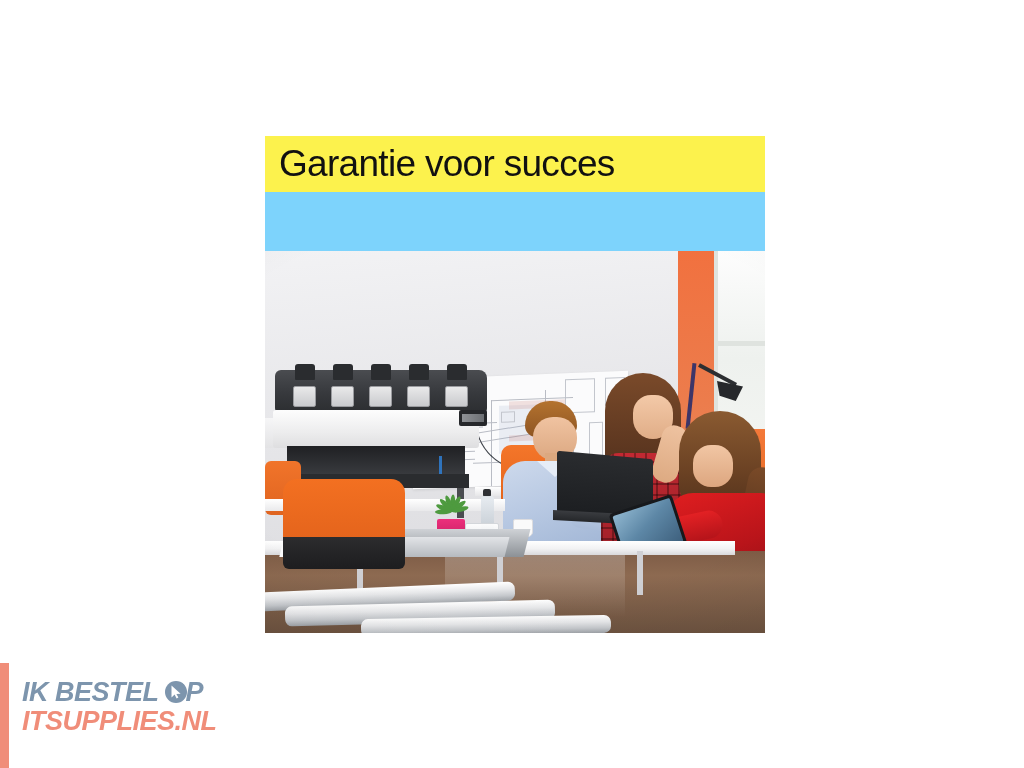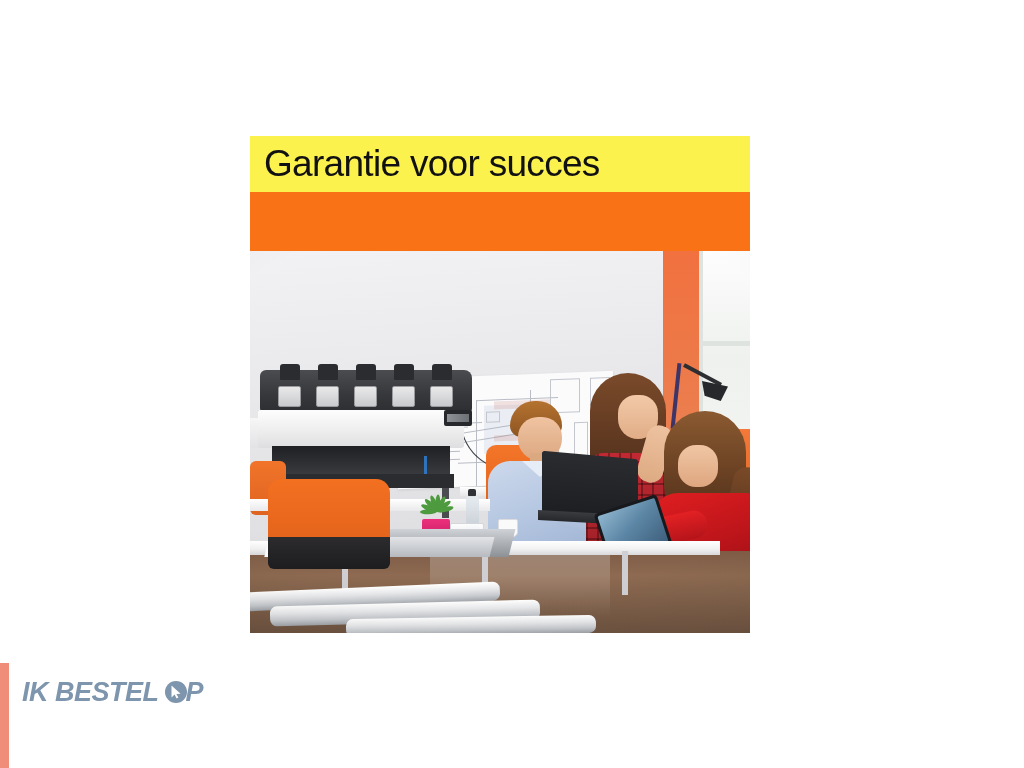--- a/index.html
+++ b/index.html
@@ -13,26 +13,26 @@
   .page {
     position: relative;
     width: 1024px;
     height: 768px;
     background: #ffffff;
   }
 
   
   .banner-card {
     position: absolute;
-    left: 250px;
+    left: 265px;
     top: 136px;
     width: 500px;
     height: 497px;
     overflow: hidden;
-    background: #f97316;
+    background: #7dd3fc;
   }
 
   .headline-band {
     position: absolute;
     left: 0; top: 0;
     width: 500px;
     height: 56px;
     background: #fcf24d;
   }
   .headline-text {
@@ -679,15 +679,16 @@
 
   <div class="brand-bar"></div>
 
   <div class="brand">
     <div class="brand-line brand-line1">IK BESTEL OP</div>
     <div class="cursor-o">
       <svg width="11" height="14" viewBox="0 0 11 14" aria-hidden="true">
         <path d="M0.5 0.5 L0.5 12.5 L3.6 9.6 L5.6 13.5 L7.4 12.6 L5.4 8.9 L9.6 8.7 Z" fill="#ffffff"></path>
       </svg>
     </div>
+    <div class="brand-line brand-line2">ITSUPPLIES.NL</div>
   </div>
 
 </div>
 
 </body></html>

